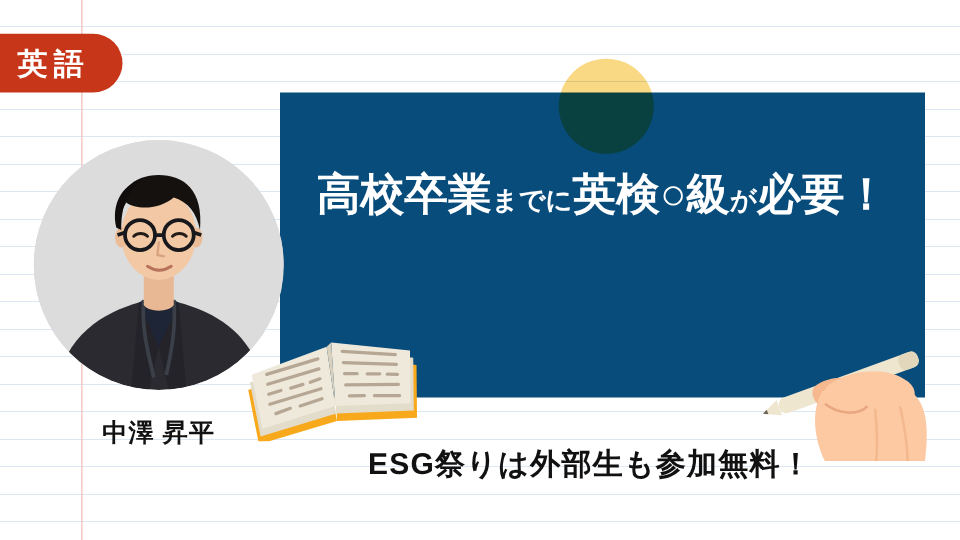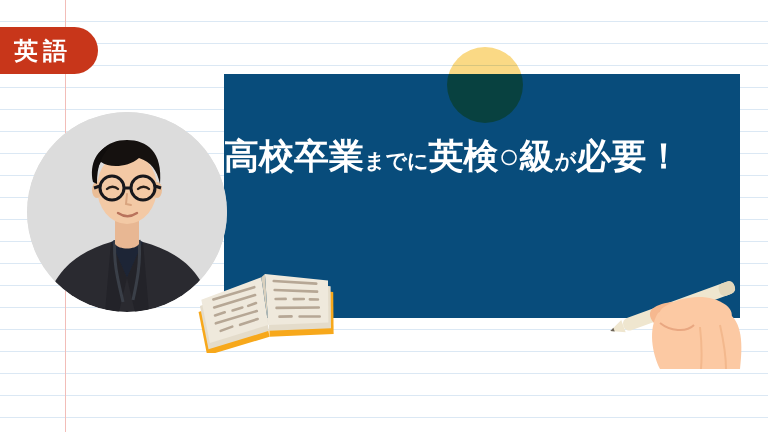--- a/index.html
+++ b/index.html
@@ -76,21 +76,21 @@
     top: 74px;
     width: 516px;
     height: 244px;
     background: #084c7b;
   }
   .title-block {
     position: absolute;
     left: 0;
     right: 0;
     top: 62px;
-    text-align: left;
+    text-align: center;
     color: #ffffff;
   }
   .headline {
     font-size: 35px;
     font-weight: bold;
     line-height: 1.15;
     letter-spacing: 0px;
     white-space: nowrap;
   }
   .headline .kana-sm {
@@ -240,20 +240,21 @@
           <path d="M111 77 C114 74 119 74 122 77" stroke="#241c18" stroke-width="2.4" fill="none" stroke-linecap="round"></path>
 
           <path d="M100 82 L99 92 L104 93" stroke="#d9a47f" stroke-width="2" fill="none" stroke-linecap="round"></path>
           <path d="M91 101 C97 105 104 105 110 101" stroke="#b9735c" stroke-width="2.4" fill="none" stroke-linecap="round"></path>
         </g>
       </svg>
     </div>
   </div>
 
   <div class="presenter-caption">
+    <div class="presenter-name">中澤 昇平</div>
   </div>
 
   <div class="book-illustration">
     <svg viewBox="0 0 152 100" aria-hidden="true">
       <g transform="rotate(-6 76 50)">
 
         <path d="M8 52 L72 36 L76 84 L12 96 Z" fill="#f7a81b"></path>
         <path d="M144 46 L80 33 L76 84 L140 88 Z" fill="#f7a81b"></path>
 
         <path d="M10 46 L72 30 L76 78 L14 90 Z" fill="#e4dccb"></path>
@@ -305,14 +306,15 @@
 
       <path d="M60 54 C78 42 106 40 122 52 C130 58 130 68 120 70 C100 74 74 74 62 68 C54 64 54 58 60 54 Z" fill="#fcc9a3"></path>
 
       <path d="M96 74 C98 92 98 104 97 116" stroke="#f3b88d" stroke-width="2" fill="none"></path>
       <path d="M116 72 C120 90 122 104 122 116" stroke="#f3b88d" stroke-width="2" fill="none"></path>
 
       <path d="M56 70 C66 78 82 80 90 72" stroke="#e9a781" stroke-width="2" fill="none"></path>
     </svg>
   </div>
 
+  <div class="bottom-caption">ESG祭りは外部生も参加無料！</div>
 
 </div>
 
 </body></html>

